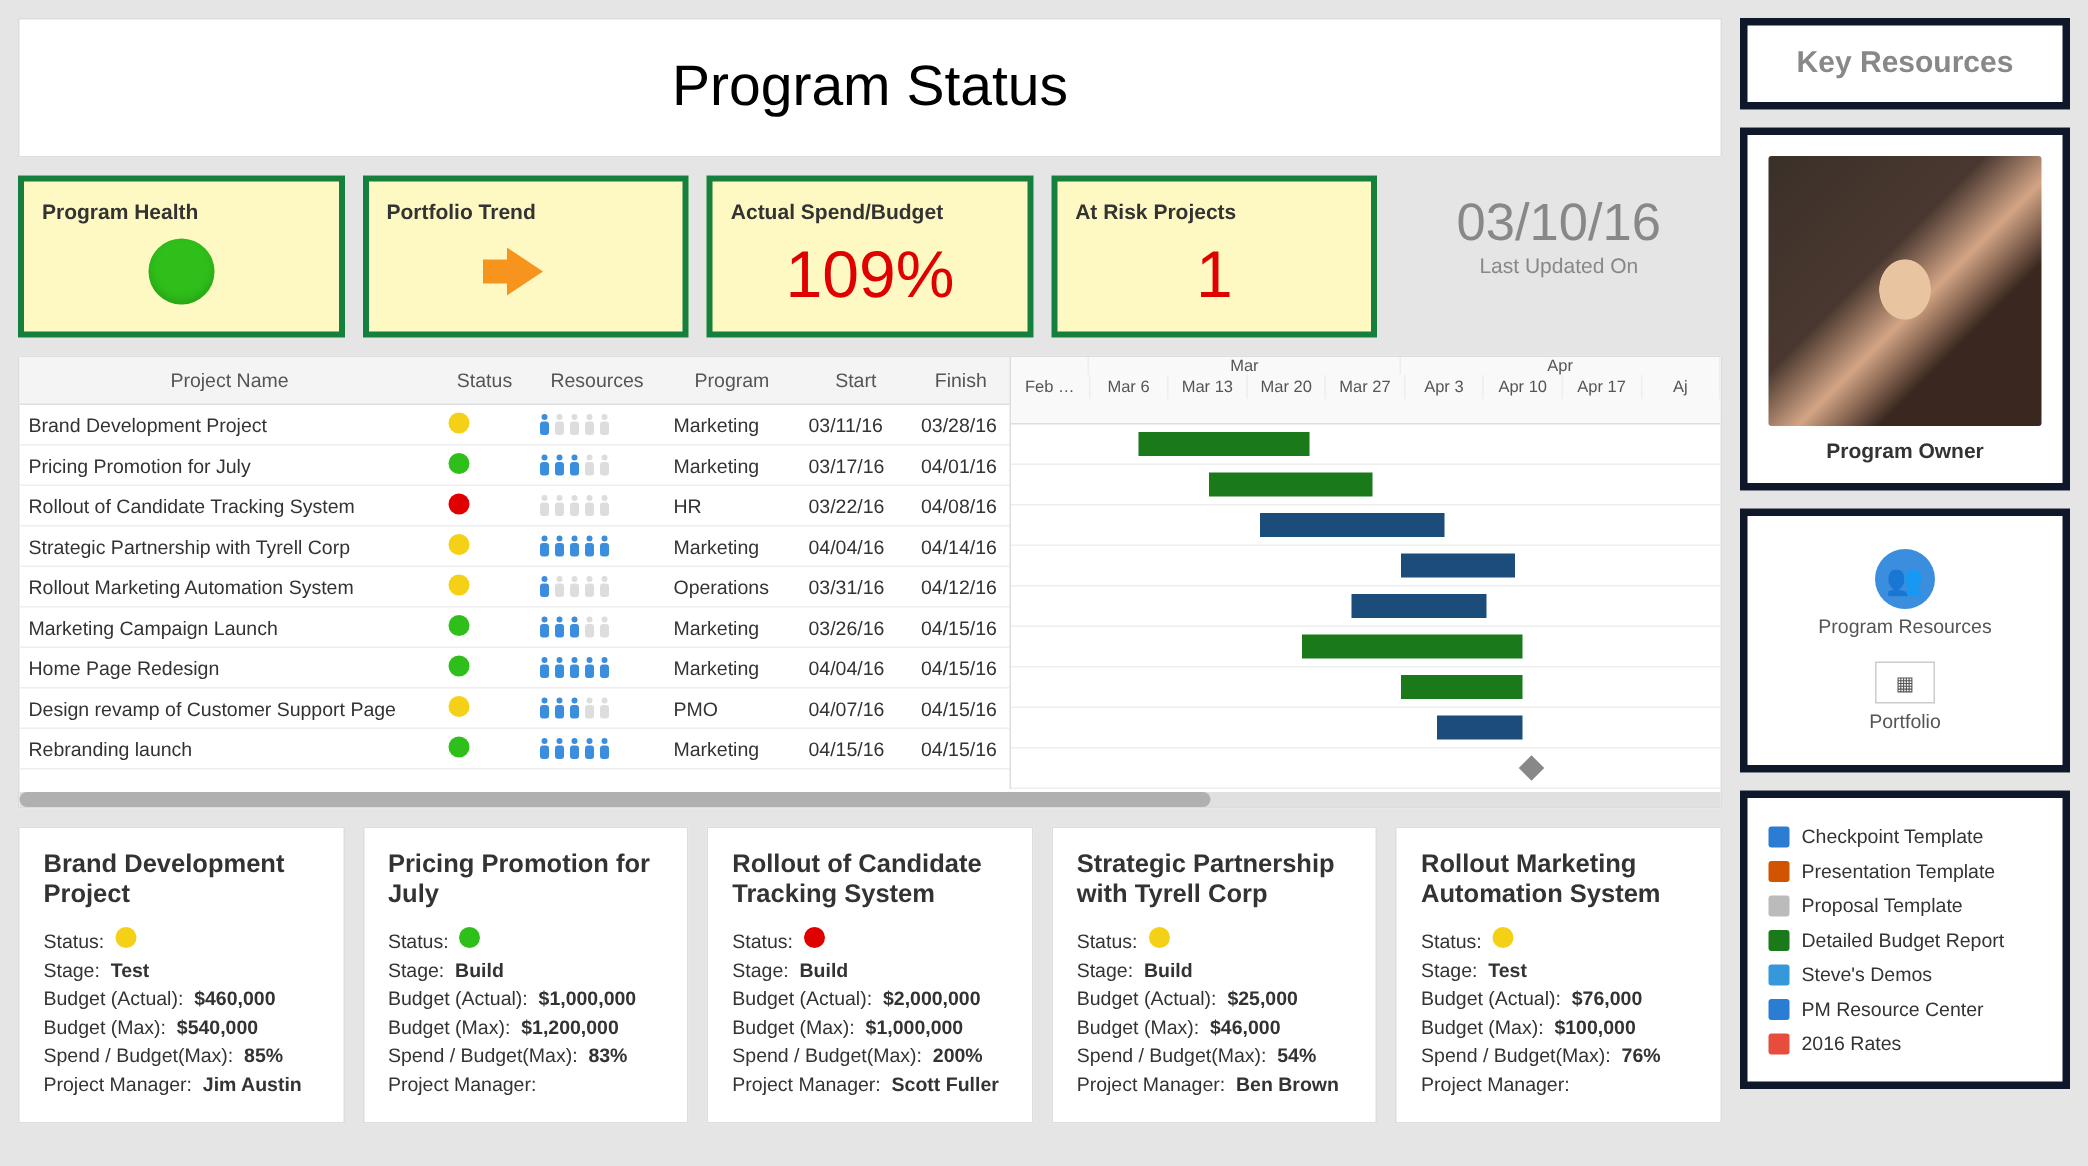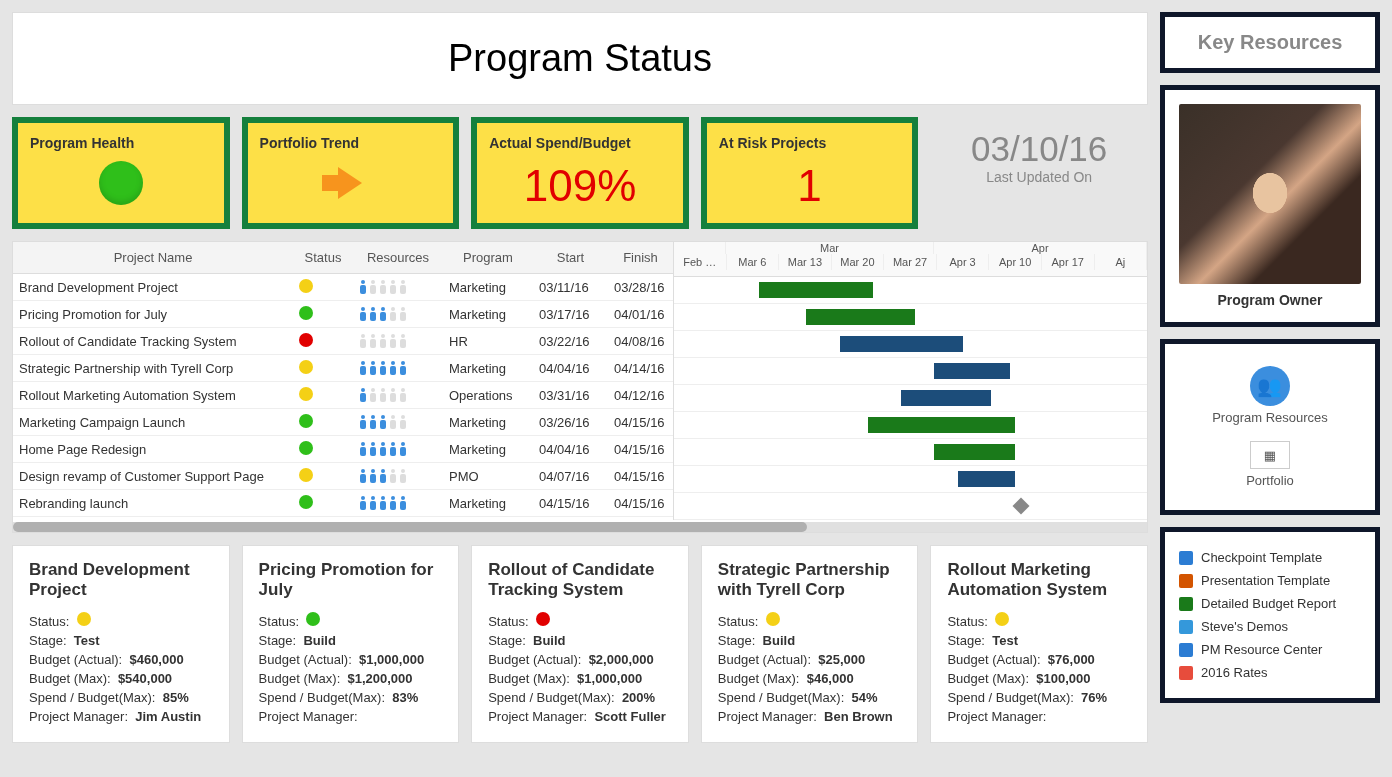--- a/index.html
+++ b/index.html
@@ -1,21 +1,21 @@
 <!DOCTYPE html>
 <html><head>
 <meta charset="utf-8">
 <style>
 * { box-sizing: border-box; margin: 0; padding: 0; }
 body { font-family: -apple-system, BlinkMacSystemFont, "Segoe UI", Arial, sans-serif; background: #e5e5e5; padding: 12px; font-size: 14px; color: #333; }
 .layout { display: grid; grid-template-columns: 1fr 220px; gap: 12px; }
 .title-card { background: #fff; border: 1px solid #ddd; padding: 24px; text-align: center; margin-bottom: 12px; }
 .title-card h1 { font-size: 38px; font-weight: 400; color: #000; }
 .kpi-row { display: grid; grid-template-columns: repeat(5, 1fr); gap: 12px; margin-bottom: 12px; }
-.kpi-card { background: #fde047; border: 6px solid #15803d; padding: 12px; text-align: center; }
+.kpi-card { background: #fef9c3; border: 4px solid #15803d; padding: 12px; text-align: center; }
 .kpi-card:last-child { border: none; background: transparent; }
 .kpi-label { font-weight: bold; font-size: 14px; text-align: left; margin-bottom: 10px; }
 .kpi-value-big { font-size: 44px; color: #e10000; font-weight: 400; }
 .kpi-date { font-size: 35px; color: #888; font-weight: 400; }
 .kpi-sub { font-size: 14px; color: #888; }
 .dot-big { width: 44px; height: 44px; border-radius: 50%; display: inline-block; }
 .arrow-right { display:inline-block; width:0; height:0; border-top:16px solid transparent; border-bottom:16px solid transparent; border-left:24px solid #f7941d; position: relative; }
 .arrow-right::before { content:''; position:absolute; left:-40px; top:-8px; width:18px; height:16px; background:#f7941d; }
 .green { background: #2fbf1a; box-shadow: inset 0 -3px 6px rgba(0,0,0,0.15); }
 .table-card { background:#fff; border:1px solid #ddd; margin-bottom:12px; position:relative; }
@@ -26,21 +26,21 @@
 .thead div { padding:8px 6px; font-size:13px; color:#555;text-align:center; }
 .trow { display:grid; grid-template-columns: 280px 60px 90px 90px 75px 65px; border-bottom:1px solid #eee; height:27px; align-items:center; }
 .trow div { padding:2px 6px; font-size:13px; white-space:nowrap; overflow:hidden; }
 .sdot { width:14px; height:14px; border-radius:50%; display:inline-block; }
 .s-green{background:#2fbf1a;} .s-yellow{background:#f4d016;} .s-red{background:#e10000;}
 .res-icons { display:flex; gap:2px; }
 .person{ width:8px; height:14px; position:relative; }
 .person::before{content:'';position:absolute;top:0;left:2px;width:4px;height:4px;border-radius:50%;background:currentColor;}
 .person::after{content:'';position:absolute;top:5px;left:1px;width:6px;height:9px;border-radius:2px;background:currentColor;}
 .p-on{color:#3b8ede;} .p-off{color:#ddd;}
-.timeline-head { display:flex; flex-direction:column; border-bottom:1px solid #ddd; background:#f9f9f9; height:35px; }
+.timeline-head { display:flex; flex-direction:column; border-bottom:1px solid #ddd; background:#f9f9f9; height:45px; }
 .tl-months { display:flex; font-size:11px; color:#555; }
 .tl-months span { flex:1; text-align:center; border-right:1px solid #eee;}
 .tl-days { display:flex; font-size:11px; color:#555; }
 .tl-days span { flex:1; text-align:center; border-right:1px solid #eee; padding:2px 0;}
 .tl-body { position:relative; }
 .tl-row { height:27px; border-bottom:1px solid #eee; position:relative; }
 .bar { position:absolute; height:16px; top:5px; }
 .bar-green{background:#1a7a1a;} .bar-blue{background:#1c4d7a;}
 .diamond{position:absolute;width:12px;height:12px;background:#888;transform:rotate(45deg);top:7px;}
 .cards-row { display:grid; grid-template-columns: repeat(5,1fr); gap:12px; }
@@ -376,20 +376,24 @@
     <div class="side-card side-links" id="side-links" style="text-align:left;">
         <div class="side-link-item">
           <span class="fi fi-blue"></span>
           <span>Checkpoint Template</span>
         </div>
         <div class="side-link-item">
           <span class="fi fi-orange"></span>
           <span>Presentation Template</span>
         </div>
         <div class="side-link-item">
+          <span class="fi fi-gray"></span>
+          <span>Proposal Template</span>
+        </div>
+        <div class="side-link-item">
           <span class="fi fi-green"></span>
           <span>Detailed Budget Report</span>
         </div>
         <div class="side-link-item">
           <span class="fi fi-cyan"></span>
           <span>Steve's Demos</span>
         </div>
         <div class="side-link-item">
           <span class="fi fi-blue"></span>
           <span>PM Resource Center</span>

